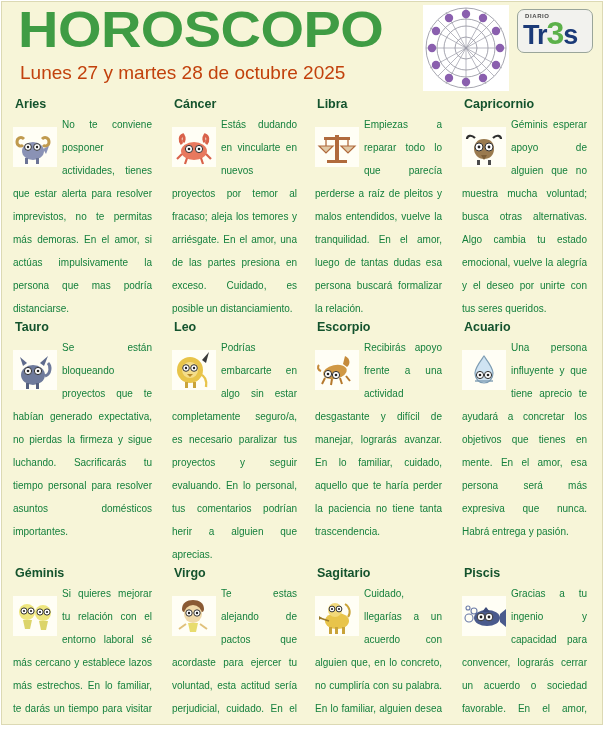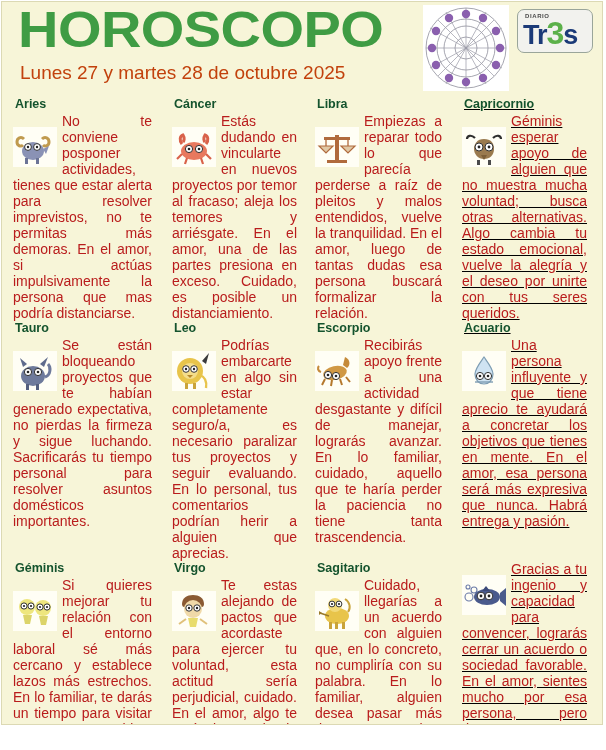--- a/index.html
+++ b/index.html
@@ -112,35 +112,35 @@
   .sign {
     width: 145px;
     margin-right: 0;
     padding: 0 4px 0 0;
     box-sizing: border-box;
   }
   .row .sign + .sign { margin-left: 0; }
   .sign:nth-child(1) { padding-left: 2px; }
   .sign:nth-child(2) { padding-left: 16px; }
   .sign:nth-child(3) { padding-left: 14px; }
-  .sign:nth-child(4) { padding-left: 16px; text-decoration: underline; }
+  .sign:nth-child(4) { padding-left: 16px; }
 
   .sign-name {
     font-size: 12.5px;
     font-weight: bold;
     color: #14532d;
     margin: 0 0 0 2px;
     line-height: 15px;
     padding-bottom: 1px;
   }
   .sign-body {
     position: relative;
-    font-size: 14px;
-    line-height: 16px;
-    color: #b91c1c;
+    font-size: 10px;
+    line-height: 23px;
+    color: #15803d;
     text-align: justify;
     text-justify: inter-word;
     hyphens: manual;
   }
   .sign-icon {
     float: left;
     width: 44px;
     height: 40px;
     margin: 14px 5px 1px 0;
     background: #fffef5;
@@ -450,20 +450,21 @@
                 <rect x="14" y="31" width="3" height="7"></rect>
                   <rect x="20" y="31" width="3" height="7"></rect>
                 <rect x="27" y="31" width="3" height="7"></rect>
               </g>
             </svg>
           </span>
           <span class="sign-text">Cuidado, llegarías a un acuerdo con alguien que, en lo concreto, no cumpliría con su palabra. En lo familiar, alguien desea pasar más tiempo contigo. Dale un espacio a los que más amas.</span>
         </div>
       </div>
       <div class="sign">
+        <div class="sign-name">Piscis</div>
         <div class="sign-body">
           <span class="sign-icon">
             <svg viewBox="0 0 44 40" xmlns="http://www.w3.org/2000/svg">
               <rect width="44" height="40" fill="#fffef5"></rect>
               <g fill="none" stroke="#6b7ba8" stroke-width="1.1">
                 <circle cx="7" cy="22" r="4"></circle>
                   <circle cx="12" cy="15" r="3"></circle>
                   <circle cx="6" cy="12" r="2"></circle>
               </g>
               <ellipse cx="25" cy="22" rx="13" ry="8" fill="#4a5a8c"></ellipse>

